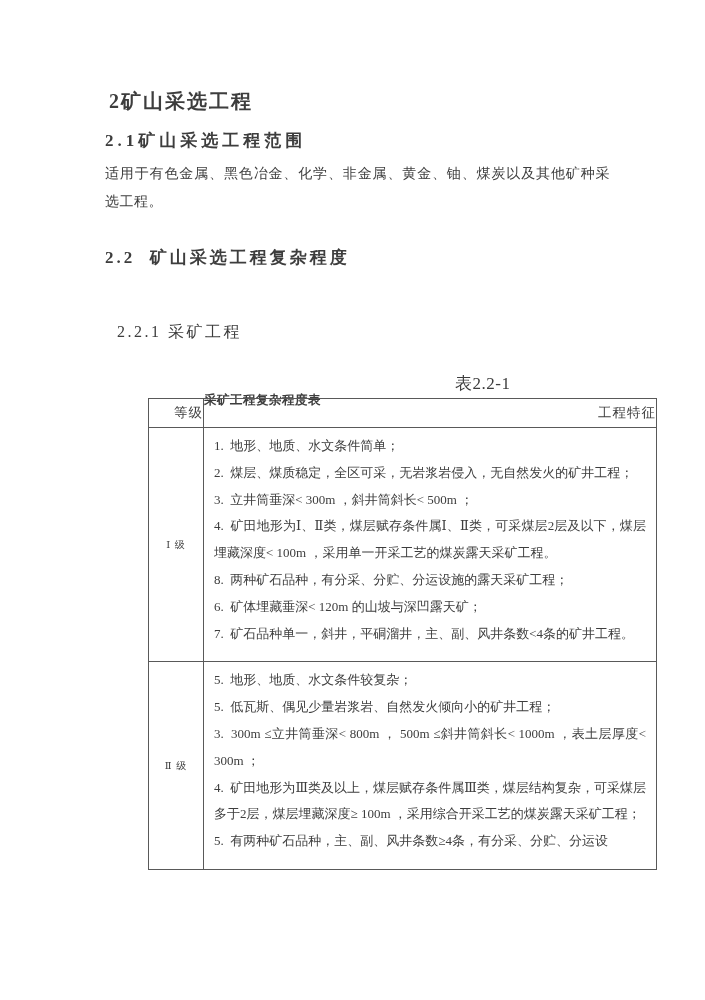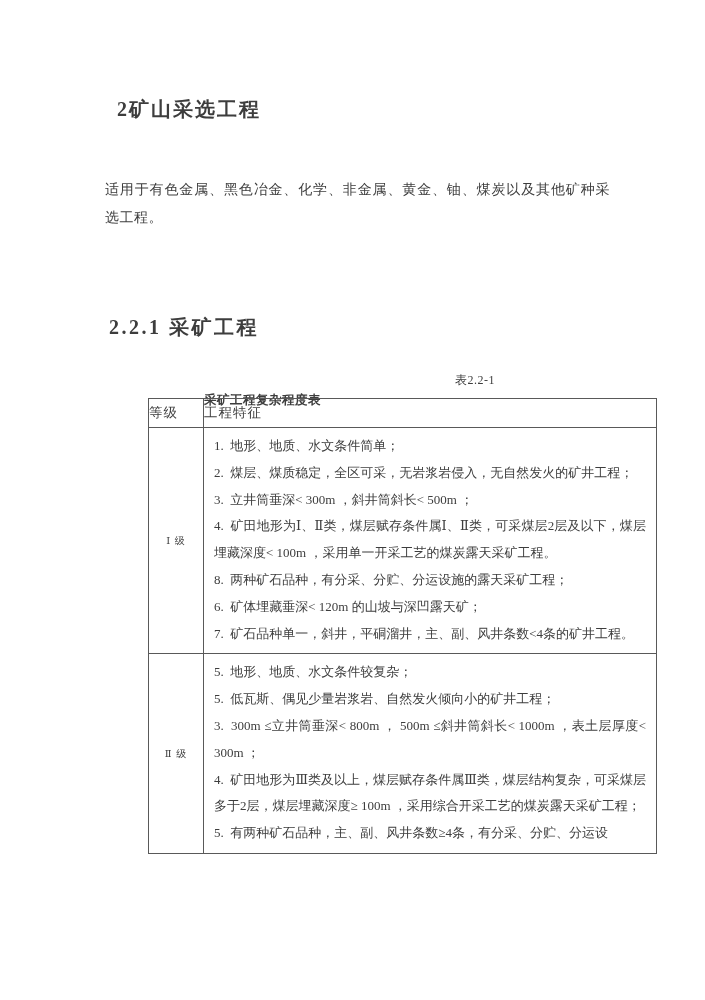--- a/index.html
+++ b/index.html
@@ -5,83 +5,85 @@
   html,body{margin:0;padding:0;background:#ffffff;}
   .page{
     position:relative;
     width:705px;height:1000px;
     background:#ffffff;
     font-family:"Liberation Serif","DejaVu Serif",serif;
     color:#3d3d3d;
     overflow:hidden;
   }
   .doc-title{
-    position:absolute;left:105px;top:84px;margin:12px;
+    position:absolute;left:105px;top:84px;margin:4px;
     font-size:20px;font-weight:bold;letter-spacing:2px;
   }
   .h21{
     position:absolute;left:105px;top:129px;margin:0;
     font-size:17px;font-weight:bold;letter-spacing:4px;
   }
   .body-para{
-    position:absolute;left:105px;top:176px;width:505px;margin:0;
+    position:absolute;left:105px;top:160px;width:505px;margin:0;
     font-size:14px;line-height:28px;letter-spacing:0.5px;
     text-align:justify;
   }
   .h22{
     position:absolute;left:105px;top:246px;margin:0;
     font-size:17px;font-weight:bold;letter-spacing:3px;
     white-space:pre-wrap;
   }
   .h221{
-    position:absolute;left:105px;top:310px;margin:4px;
-    font-size:20px;font-weight:bold;letter-spacing:2.5px;
+    position:absolute;left:105px;top:310px;margin:12px;
+    font-size:16px;font-weight:normal;letter-spacing:2.5px;
   }
   .table-caption{
     position:absolute;left:204px;top:392px;
     font-size:12.5px;font-weight:bold;letter-spacing:0.5px;
   }
   .table-number{
     position:absolute;left:455px;top:372px;
-    font-size:12px;letter-spacing:0.5px;
+    font-size:17px;letter-spacing:0.5px;
   }
   table.cx{
     position:absolute;left:148px;top:398px;
     width:509px;border-collapse:collapse;
     table-layout:fixed;
   }
   table.cx th, table.cx td{
     border:1px solid #595959;
   }
   table.cx th{
     font-size:13.5px;font-weight:normal;height:28px;
-    text-align:left;letter-spacing:1px;padding:0;
+    text-align:right;letter-spacing:1px;padding:0;
   }
   .grade-col{width:54px;}
   td.grade{
     text-align:center;vertical-align:middle;
     font-size:10px;letter-spacing:1px;padding:0;
   }
   td.feat{
-    padding:5px 10px 6px 10px;vertical-align:top;
+    padding:5px 10px 14px 10px;vertical-align:top;
     font-size:13px;line-height:26.8px;
     text-align:justify;
   }
   .item{white-space:pre-wrap;}
 </style>
 </head>
 <body>
 
 <div class="page">
 
   <h1 class="doc-title">2矿山采选工程</h1>
 
+  <h2 class="h21">2.1矿山采选工程范围</h2>
 
   <p class="body-para">适用于有色金属、黑色冶金、化学、非金属、黄金、铀、煤炭以及其他矿种采选工程。</p>
 
+  <h2 class="h22">2.2  矿山采选工程复杂程度</h2>
 
   <h3 class="h221">2.2.1 采矿工程</h3>
 
   <div class="table-caption">采矿工程复杂程度表</div>
   <div class="table-number">表2.2-1</div>
 
   <table class="cx">
     <thead>
       <tr>
         <th class="grade-col">等级</th>

